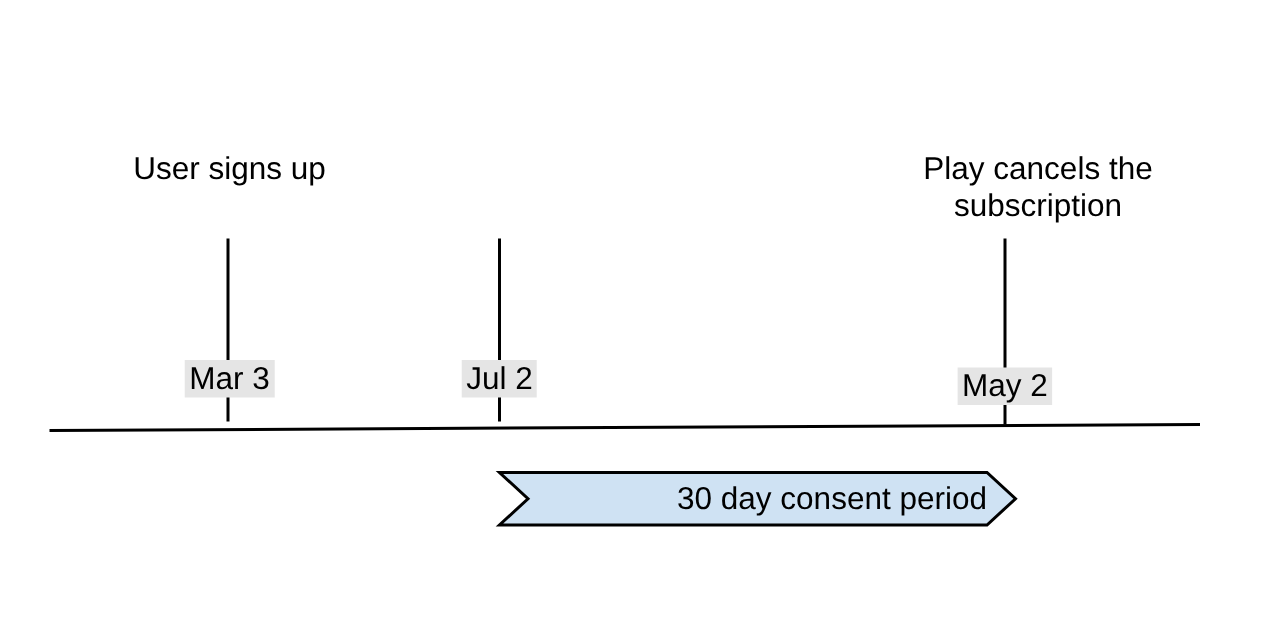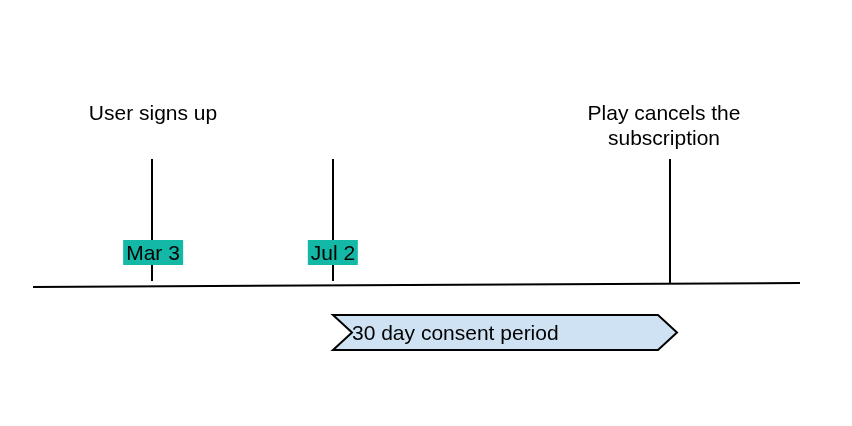--- a/index.html
+++ b/index.html
@@ -6,54 +6,55 @@
   .canvas{
     position:relative;width:852px;height:426px;background:#ffffff;
     font-family:"Liberation Sans",sans-serif;color:#000;overflow:hidden;
   }
   .overlay-svg{position:absolute;left:0;top:0;width:852px;height:426px;}
   .event-label{
     position:absolute;font-size:21px;line-height:25px;text-align:center;color:#000;
   }
   .event-label.e1{left:53px;top:100px;width:200px;}
   .event-label.e2{left:250px;top:99px;width:170px;}
-  .event-label.e3{left:564px;top:100px;width:200px;}
+  .event-label.e3{left:592px;top:100px;width:200px;}
   .tick{position:absolute;width:2px;background:#000;top:159px;height:122px;}
   .tick.t1{left:151px;}
   .tick.t2{left:332px;}
   .tick.t3{left:669px;height:124px;}
   .date-badge{
-    position:absolute;background:#14b8a6;font-size:21px;line-height:25px;height:25px;
+    position:absolute;background:#e5e5e5;font-size:21px;line-height:25px;height:25px;
     padding:0 3px;transform:translateX(-50%);white-space:nowrap;text-align:center;
   }
   .date-badge.d1{left:153px;top:240px;}
   .date-badge.d2{left:333px;top:240px;}
   .date-badge.d3{left:670px;top:245px;}
   .banner-shape{stroke:#000;stroke-width:2;stroke-linejoin:miter;}
   .axis-line{stroke:#000;stroke-width:2;}
   .banner-label{
     position:absolute;left:352px;top:315px;width:306px;height:35px;line-height:35px;
-    text-align:left;font-size:21px;color:#000;white-space:nowrap;
+    text-align:right;font-size:21px;color:#000;white-space:nowrap;
   }
 </style>
 </head>
 <body>
 
 <div class="canvas">
 
   <svg class="overlay-svg" viewBox="0 0 852 426" xmlns="http://www.w3.org/2000/svg">
     <line class="axis-line" x1="33" y1="287" x2="800" y2="283"></line>
     <polygon class="banner-shape" points="333,315 658,315 677,332.5 658,350 333,350 352,332.5" fill="#cfe2f3"></polygon>
   </svg>
 
   <div class="tick t1"></div>
   <div class="tick t2"></div>
   <div class="tick t3"></div>
 
   <div class="date-badge d1">Mar 3</div>
   <div class="date-badge d2">Jul 2</div>
+  <div class="date-badge d3">May 2</div>
 
   <div class="event-label e1">User signs up</div>
   <div class="event-label e3">Play cancels the subscription</div>
 
   <div class="banner-label">30 day consent period</div>
 
 </div>
 
 </body></html>

